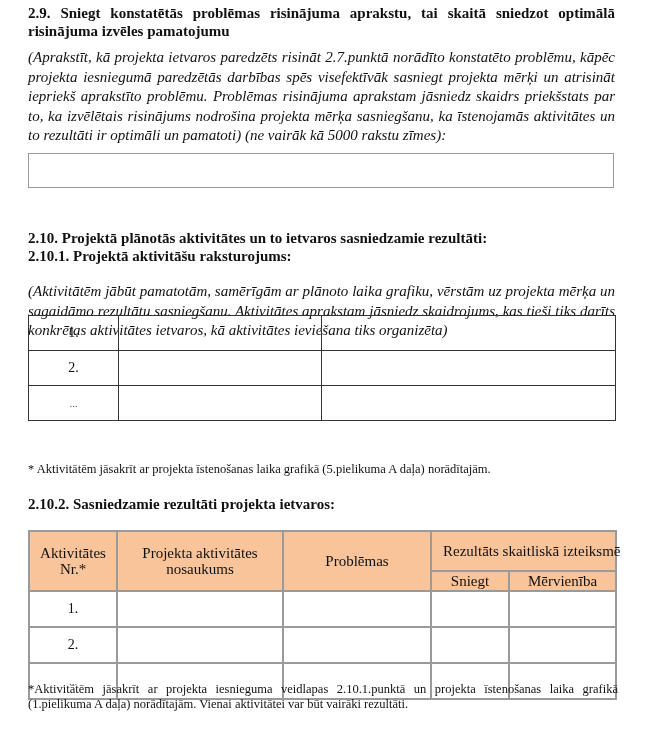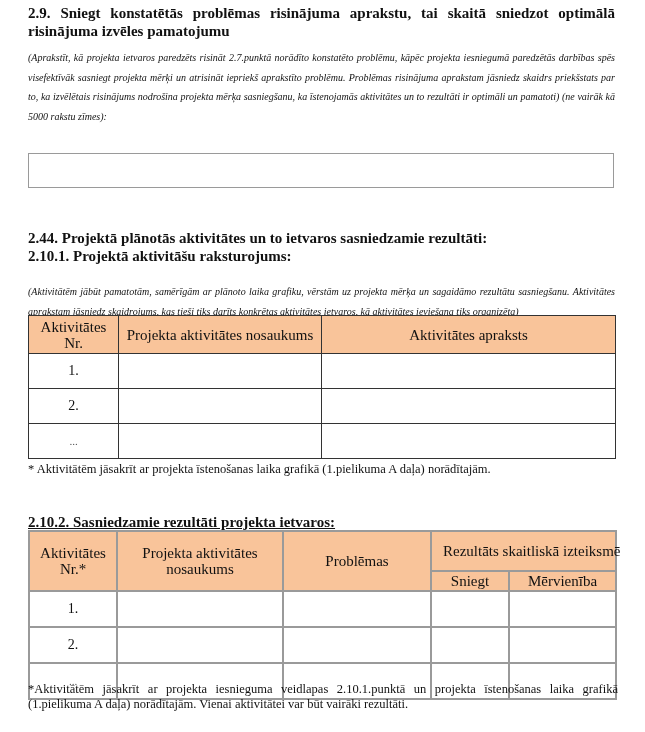--- a/index.html
+++ b/index.html
@@ -1,74 +1,69 @@
 <!DOCTYPE html>
 <html><head>
 <meta charset="utf-8">
 <style>
   html, body { margin: 0; padding: 0; background: #ffffff; }
   body { width: 645px; height: 732px; position: relative; overflow: hidden;
     font-family: "Liberation Serif", "DejaVu Serif", serif; color: #111; }
   .block { position: absolute; left: 28px; width: 587px; }
   .h-bold { font-weight: bold; font-size: 15px; line-height: 18px; text-align: justify; }
-  .italic { font-style: italic; font-size: 10px; line-height: 19.5px; text-align: justify; }
+  .italic { font-style: italic; font-size: 15px; line-height: 19.5px; text-align: justify; }
   .textbox { position: absolute; left: 28px; top: 153px; width: 586px; height: 35px;
     border: 1px solid #9a9a9a; box-sizing: border-box; background: #fff; }
   table { border-collapse: collapse; position: absolute; table-layout: fixed; }
   .t1 { left: 28px; top: 315px; width: 587px; }
   .t1 th, .t1 td { border: 1px solid #333; }
   .t2 { left: 28px; top: 530px; width: 587px; }
   .t2 th, .t2 td { border: 2px solid #9a9a9a; margin-left: 44px; }
   th { background: #f9c49a; font-weight: normal; font-size: 15px; line-height: 16px; text-align: center; padding: 1px 2px; }
   td { font-size: 14px; text-align: center; height: 34px; padding: 0; }
   .note { position: absolute; left: 28px; width: 590px; font-size: 12.5px; line-height: 15px; text-align: justify; }
 </style>
 </head>
 <body>
 
 <div class="block h-bold" style="top:4px;">2.9. Sniegt konstatētās problēmas risinājuma aprakstu, tai skaitā sniedzot optimālā risinājuma izvēles pamatojumu</div>
 <div class="block italic" style="top:48px;">(Aprakstīt, kā projekta ietvaros paredzēts risināt 2.7.punktā norādīto konstatēto problēmu, kāpēc projekta iesniegumā paredzētās darbības spēs visefektīvāk sasniegt projekta mērķi un atrisināt iepriekš aprakstīto problēmu. Problēmas risinājuma aprakstam jāsniedz skaidrs priekšstats par to, ka izvēlētais risinājums nodrošina projekta mērķa sasniegšanu, ka īstenojamās aktivitātes un to rezultāti ir optimāli un pamatoti) (ne vairāk kā 5000 rakstu zīmes):</div>
 <div class="textbox"></div>
 
-<div class="block h-bold" style="top:229px;">2.44. Projektā plānotās aktivitātes un to ietvaros sasniedzamie rezultāti:</div>
+<div class="block h-bold" style="top:229px;">2.10. Projektā plānotās aktivitātes un to ietvaros sasniedzamie rezultāti:</div>
 <div class="block h-bold" style="top:247px;">2.10.1. Projektā aktivitāšu raksturojums:</div>
 <div class="block italic" style="top:282px;">(Aktivitātēm jābūt pamatotām, samērīgām ar plānoto laika grafiku, vērstām uz projekta mērķa un sagaidāmo rezultātu sasniegšanu. Aktivitātes aprakstam jāsniedz skaidrojums, kas tieši tiks darīts konkrētas aktivitātes ietvaros, kā aktivitātes ieviešana tiks organizēta)</div>
 
 <table class="t1">
   <colgroup>
       <col style="width:90px">
       <col style="width:203px">
       <col style="width:294px">
     </colgroup>
   <tbody>
-      <tr style="height:38px">
-    <th>Aktivitātes Nr.</th>
-    <th>Projekta aktivitātes nosaukums</th>
-    <th>Aktivitātes apraksts</th>
-  </tr>
   <tr>
     <td>1.</td>
     <td></td>
     <td></td>
   </tr>
   <tr>
     <td>2.</td>
     <td></td>
     <td></td>
   </tr>
   <tr>
     <td style="font-size:11px;color:#555">...</td>
     <td></td>
     <td></td>
   </tr>
 </tbody>
   </table>
-<div class="note" style="top:462px;">* Aktivitātēm jāsakrīt ar projekta īstenošanas laika grafikā (1.pielikuma A daļa) norādītajām.</div>
+<div class="note" style="top:462px;">* Aktivitātēm jāsakrīt ar projekta īstenošanas laika grafikā (5.pielikuma A daļa) norādītajām.</div>
 
-<div class="block h-bold" style="top:513px;text-decoration:underline;">2.10.2. Sasniedzamie rezultāti projekta ietvaros:</div>
+<div class="block h-bold" style="top:495px;">2.10.2. Sasniedzamie rezultāti projekta ietvaros:</div>
 
 <table class="t2">
   <colgroup>
       <col style="width:88px">
       <col style="width:166px">
       <col style="width:148px">
       <col style="width:78px">
       <col style="width:107px">
     </colgroup>
   <tbody>

